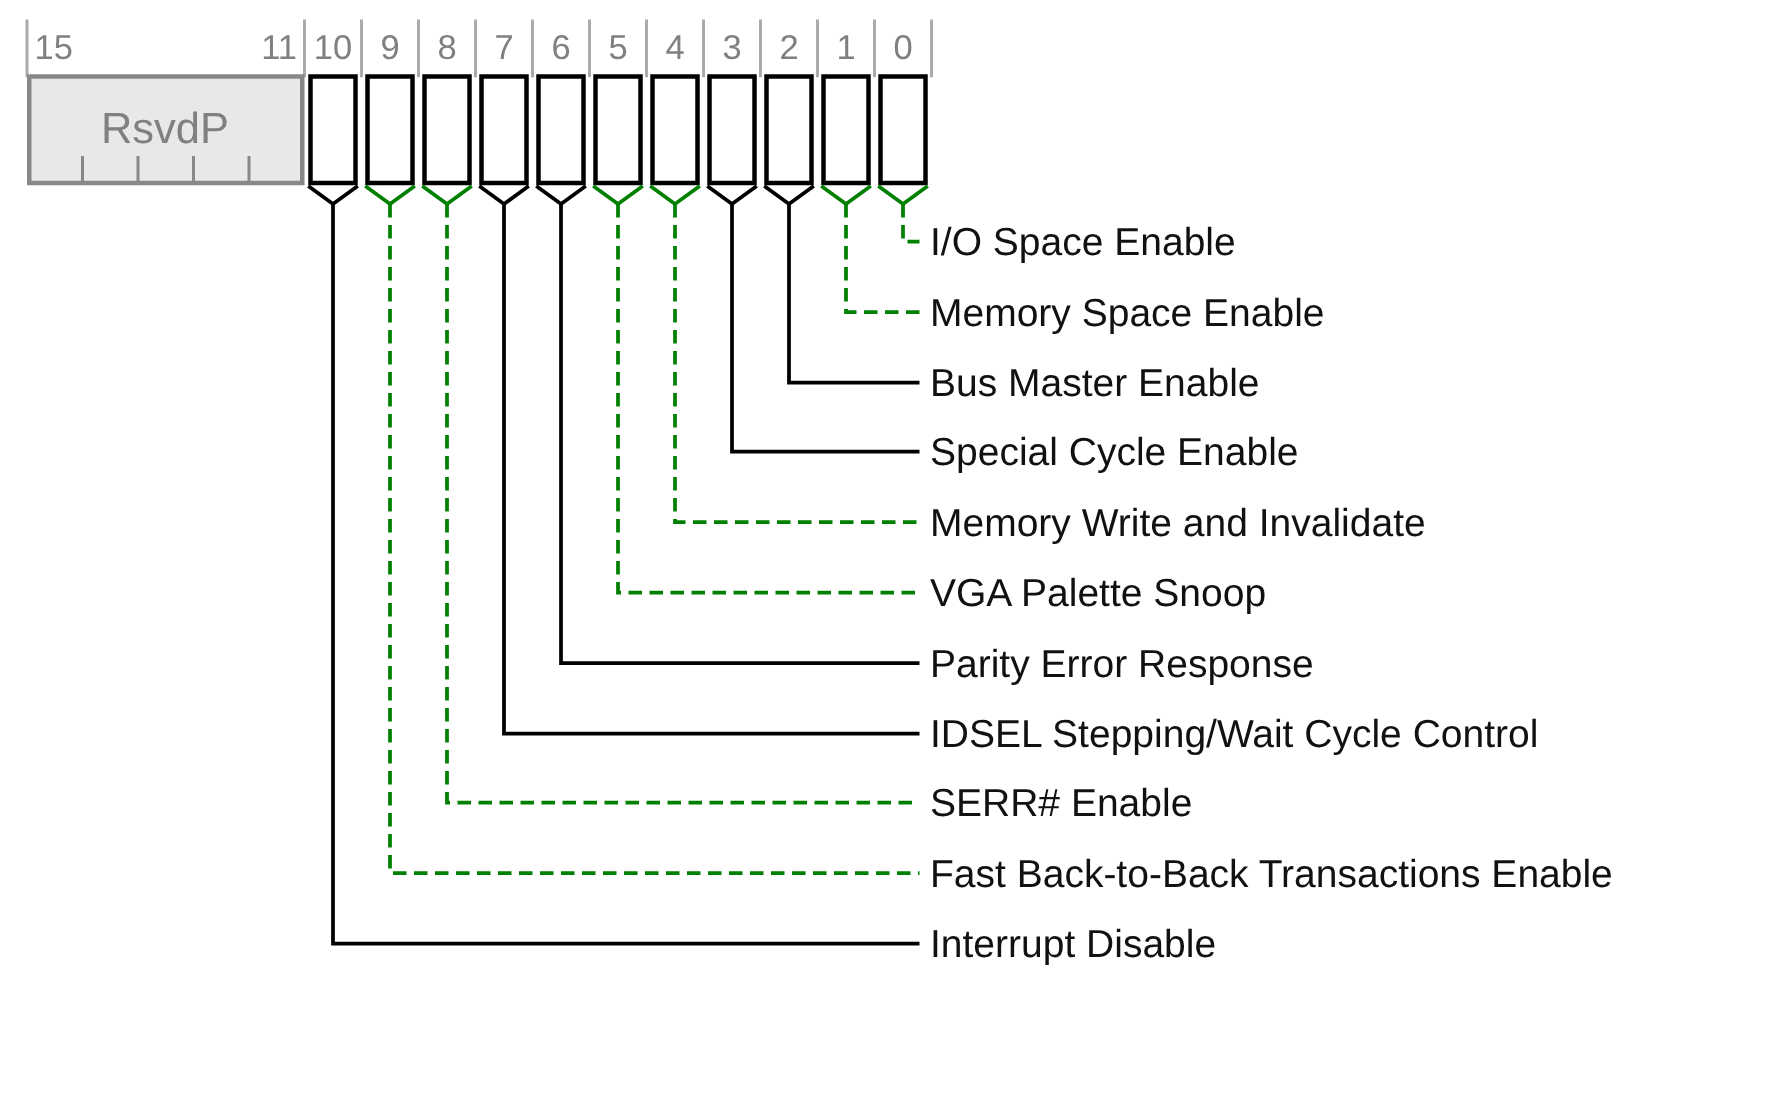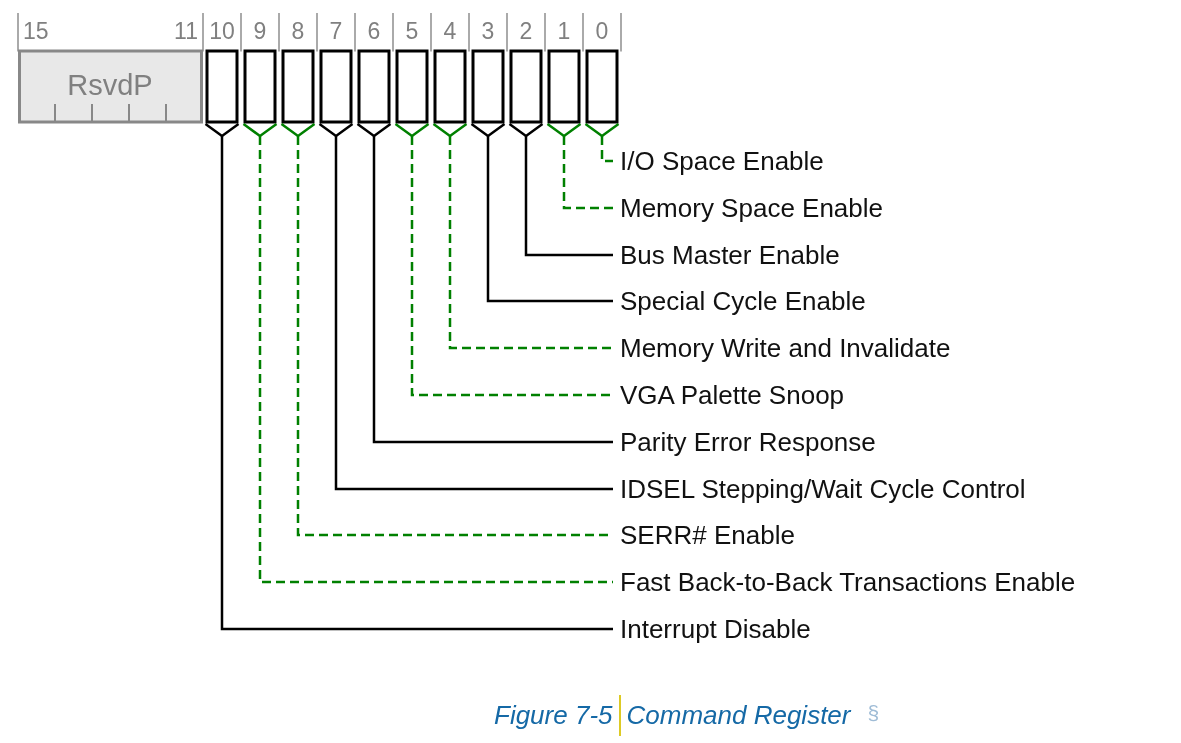--- a/index.html
+++ b/index.html
@@ -138,20 +138,14 @@
       <rect x="245" y="51" width="30" height="71" fill="#ffffff" stroke="#000000" stroke-width="3"></rect>
       <polyline points="243.5,124 260,136 276.5,124" fill="none" stroke="#008000" stroke-width="2.5"></polyline>
       <path d="M 260 136 L 260 582 L 613 582" fill="none" stroke="#008000" stroke-width="2.5" stroke-dasharray="9 5"></path>
       <text x="620" y="591" class="field-label">Fast Back-to-Back Transactions Enable</text>
       <rect x="207" y="51" width="30" height="71" fill="#ffffff" stroke="#000000" stroke-width="3"></rect>
       <polyline points="205.5,124 222,136 238.5,124" fill="none" stroke="#000000" stroke-width="2.5"></polyline>
       <path d="M 222 136 L 222 629 L 613 629" fill="none" stroke="#000000" stroke-width="2.5"></path>
       <text x="620" y="638" class="field-label">Interrupt Disable</text>
     </svg>
 
-  <div class="caption">
-    <span class="cap-label" style="color: rgb(21, 105, 166);">Figure 7-5</span>
-    <span class="cap-bar" style="background: rgb(221, 202, 37);"></span>
-    <span class="cap-title" style="color: rgb(21, 105, 166);">Command Register</span>
-    <span class="cap-section" style="color: rgb(159, 188, 214);">§</span>
-  </div>
 
 </div>
 
 </body></html>

